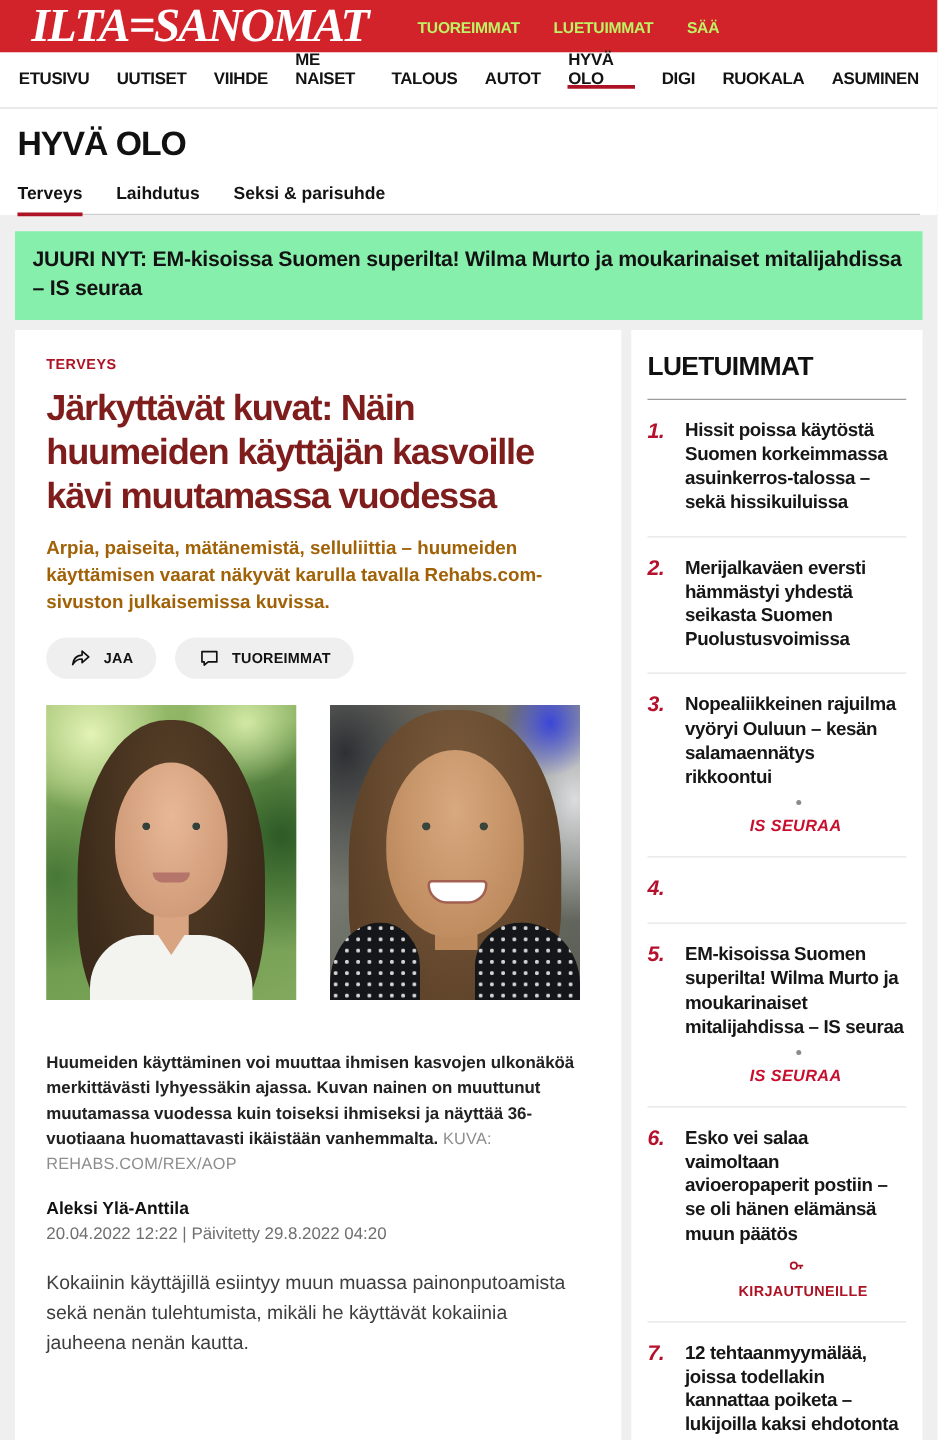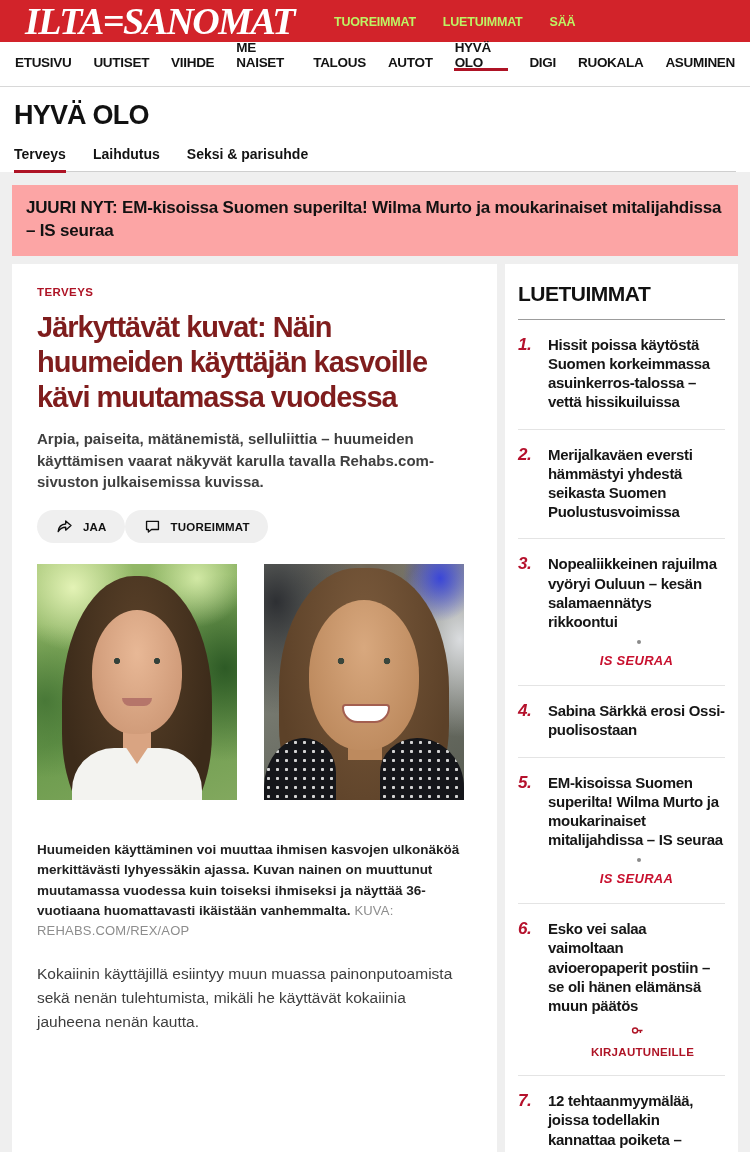--- a/index.html
+++ b/index.html
@@ -22,32 +22,32 @@
 
   
   .section-head { background:#fff; padding:13px 14px 0; }
   .section-title { font-size:27px; font-weight:bold; letter-spacing:-0.8px; }
   .subnav { display:flex; gap:27px; margin-top:15px; border-bottom:1px solid #cfcfcf; }
   .subnav a { font-size:14px; font-weight:bold; padding-bottom:9px; position:relative; color:#131313; }
   .subnav a.active::after { content:""; position:absolute; left:0; right:0; bottom:-2px; height:3px; background:#ae1325; }
 
   
   .pagebody { padding:13px 12px 0; }
-  .banner { background:#fca5a5; padding:11px 14px 13px; margin-bottom:8px; cursor:pointer; }
+  .banner { background:#86efac; padding:11px 14px 13px; margin-bottom:8px; cursor:pointer; }
   .banner span { font-size:17px; font-weight:bold; line-height:1.38; letter-spacing:-0.2px; color:#121212; display:block; }
 
   .columns { display:flex; gap:8px; align-items:flex-start; }
 
   
   .article-card { width:485px; background:#fff; padding:22px 25px 30px; min-height:900px; }
   .category { color:#ae1325; font-size:11.5px; font-weight:bold; letter-spacing:0.4px; cursor:pointer; }
   .headline { font-size:29px; line-height:1.2; font-weight:bold; letter-spacing:-1px; margin:12px 0 14px; color:#7f1d1d; }
-  .lead { font-size:15px; font-weight:bold; line-height:1.42; color:#404040; margin-bottom:18px; }
-
-  .actions { display:flex; gap:0; margin-bottom:21px; }
+  .lead { font-size:15px; font-weight:bold; line-height:1.42; color:#a16207; margin-bottom:18px; }
+
+  .actions { display:flex; gap:15px; margin-bottom:21px; }
   .pill { display:flex; align-items:center; gap:9px; background:#efefef; border:none; border-radius:17px;
           height:33px; padding:0 18px; font-size:11.5px; font-weight:bold; letter-spacing:0.2px;
           font-family:"Liberation Sans",sans-serif; cursor:pointer; color:#111; }
 
   
   .photos { display:flex; gap:27px; margin-bottom:40px; }
   .photo { width:200px; height:236px; position:relative; overflow:hidden; cursor:pointer; }
   .photo-before { background:
       radial-gradient(90px 90px at 18% 10%, rgba(232,246,186,.95), rgba(232,246,186,0) 70%),
       radial-gradient(70px 70px at 80% 6%, rgba(222,242,176,.85), transparent 70%),
@@ -199,57 +199,56 @@
           <div class="seq seq-left"></div>
           <div class="seq seq-right"></div>
         </div>
       </div>
 
       <p class="caption">
         <span>Huumeiden käyttäminen voi muuttaa ihmisen kasvojen ulkonäköä merkittävästi lyhyessäkin ajassa. Kuvan nainen on muuttunut muutamassa vuodessa kuin toiseksi ihmiseksi ja näyttää 36-vuotiaana huomattavasti ikäistään vanhemmalta.</span>
         <span class="credit">KUVA: REHABS.COM/REX/AOP</span>
       </p>
 
+      <div class="author">Aleksi Ylä-Anttila</div>
+      <div class="dateline">20.04.2022 12:22 | Päivitetty 29.8.2022 04:20</div>
 
       <div class="article-body" id="articleBody">
           <p>Kokaiinin käyttäjillä esiintyy muun muassa painonputoamista sekä nenän tulehtumista, mikäli he käyttävät kokaiinia jauheena nenän kautta.</p>
         </div>
     </main>
 
     <aside class="sidebar-card">
       <h3 class="sidebar-title">LUETUIMMAT</h3>
       <div class="sidebar-rule"></div>
       <ol class="mostread" id="mostread">
           <li class="mr-item">
             <span class="mr-num">1.</span>
             <div class="mr-body">
-              <span class="mr-title">Hissit poissa käytöstä Suomen korkeimmassa asuinkerros-talossa – vettä hissikuiluissa</span>
+              <span class="mr-title">Hissit poissa käytöstä Suomen korkeimmassa asuinkerros-talossa – sekä hissikuiluissa</span>
             </div>
           </li>
           <li class="mr-item">
             <span class="mr-num">2.</span>
             <div class="mr-body">
               <span class="mr-title">Merijalkaväen eversti hämmästyi yhdestä seikasta Suomen Puolustusvoimissa</span>
             </div>
           </li>
           <li class="mr-item">
             <span class="mr-num">3.</span>
             <div class="mr-body">
               <span class="mr-title">Nopealiikkeinen rajuilma vyöryi Ouluun – kesän salamaennätys rikkoontui</span>
               <div class="mr-tag">
                 <span class="dot"></span>
                 <span class="live-label">IS SEURAA</span>
               </div>
             </div>
           </li>
           <li class="mr-item">
             <span class="mr-num">4.</span>
-            <div class="mr-body">
-              <span class="mr-title">Sabina Särkkä erosi Ossi-puolisostaan</span>
-            </div>
           </li>
           <li class="mr-item">
             <span class="mr-num">5.</span>
             <div class="mr-body">
               <span class="mr-title">EM-kisoissa Suomen superilta! Wilma Murto ja moukarinaiset mitalijahdissa – IS seuraa</span>
               <div class="mr-tag">
                 <span class="dot"></span>
                 <span class="live-label">IS SEURAA</span>
               </div>
             </div>

